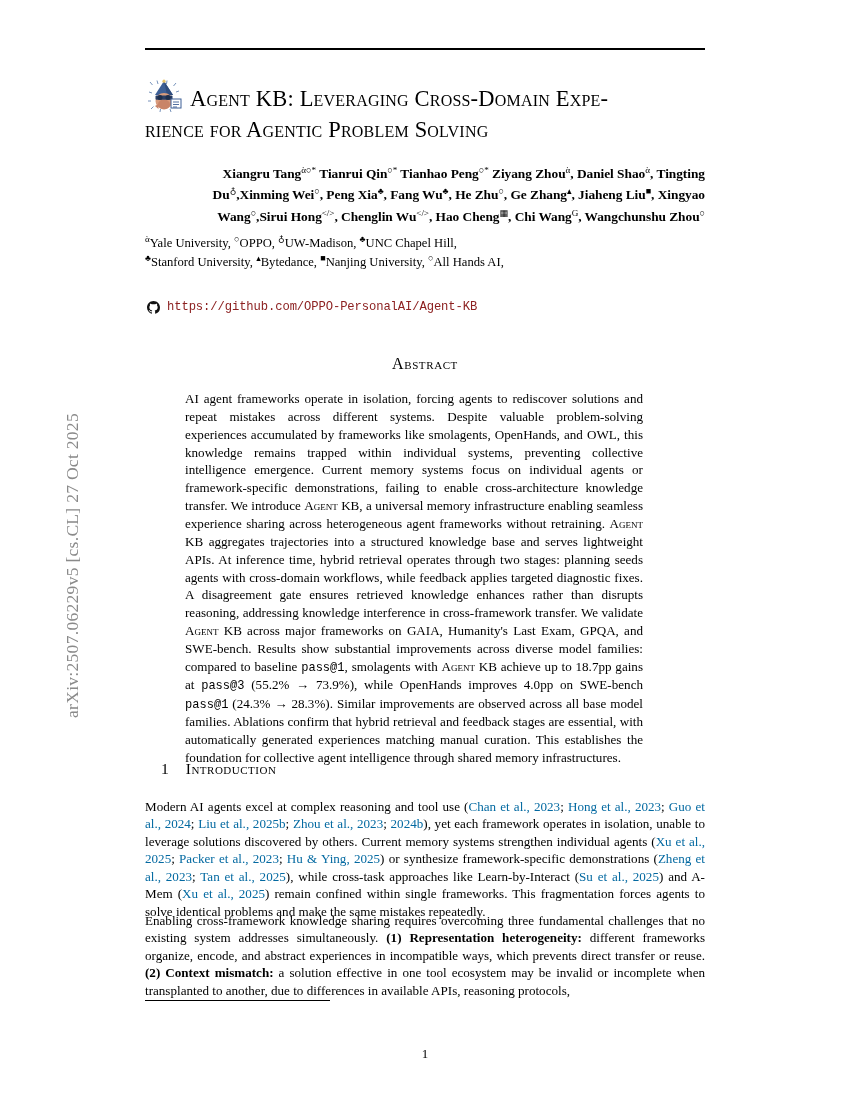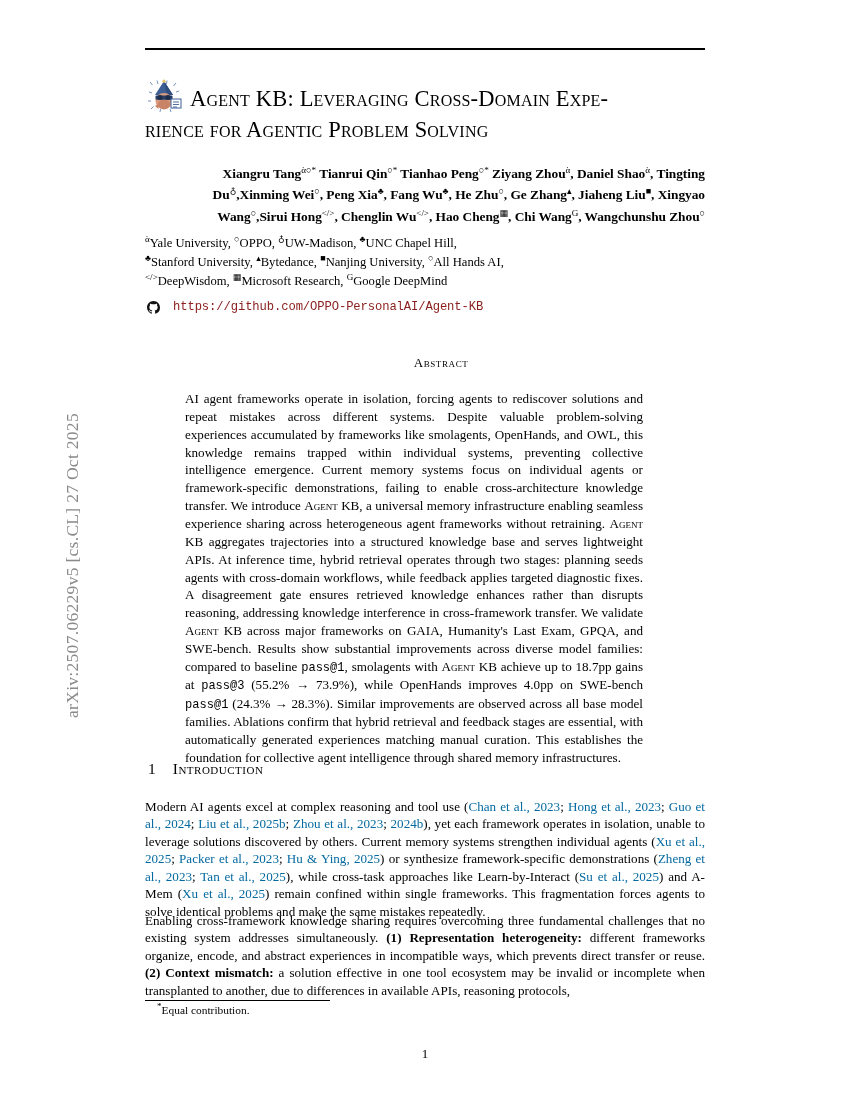--- a/index.html
+++ b/index.html
@@ -115,42 +115,42 @@
 
   
   #github-line {
     position: absolute;
     left: 2px;
     top: 300px;
     width: 560px;
     font-size: 12.4px;
     display: flex;
     align-items: center;
-    gap: 13px;
+    gap: 7px;
   }
   #github-line .gh-icon {
     width: 13px;
     height: 13px;
     display: inline-block;
   }
   #github-line .gh-url {
     font-family: "Liberation Mono", "DejaVu Sans Mono", monospace;
     color: #8c2020;
     font-size: 12.2px;
     letter-spacing: -0.1px;
   }
 
   
   #abstract-heading {
     position: absolute;
-    left: 16px;
+    left: 0;
     top: 355px;
     width: 560px;
     text-align: center;
-    font-size: 13px;
+    font-size: 16px;
     font-variant: small-caps;
     letter-spacing: 0.6px;
   }
   #abstract-body {
     position: absolute;
     left: 40px;
     top: 390px;
     width: 458px;
     font-size: 13.1px;
     line-height: 1.365;
@@ -159,21 +159,21 @@
   }
   .sc { font-variant: small-caps; }
   .mono {
     font-family: "Liberation Mono", "DejaVu Sans Mono", monospace;
     font-size: 0.92em;
   }
 
   
   #sec1-heading {
     position: absolute;
-    left: 3px;
+    left: 16px;
     top: 760px;
     width: 560px;
     font-size: 15.5px;
   }
   #sec1-heading .num { margin-right: 17px; }
   #sec1-heading .name { font-variant: small-caps; letter-spacing: 0.5px; }
 
   .body-par {
     position: absolute;
     left: 0;
@@ -258,21 +258,20 @@
         <line x1="28" y1="26.5" x2="34" y2="26.5" stroke="#3d5f96" stroke-width="0.9"></line>
         <line x1="28" y1="29" x2="32" y2="29" stroke="#3d5f96" stroke-width="0.9"></line>
       </svg></span><span>Agent KB</span><span>: Leveraging Cross-Domain Expe-</span><br><span>rience for Agentic Problem Solving</span></div>
   </div>
 
   <div id="authors"><span>Xiangru Tang</span><sup>ὰ○*</sup> <span>Tianrui Qin</span><sup>○*</sup> <span>Tianhao Peng</span><sup>○*</sup> <span>Ziyang Zhou</span><sup>ὰ</sup>, <span>Daniel Shao</span><sup>ὰ</sup>, <span>Tingting Du</span><sup>♁</sup>,<span>Xinming Wei</span><sup>○</sup>, <span>Peng Xia</span><sup>♣</sup>, <span>Fang Wu</span><sup>♣</sup>, <span>He Zhu</span><sup>○</sup>, <span>Ge Zhang</span><sup>▴</sup>, <span>Jiaheng Liu</span><sup>■</sup>, <span>Xingyao Wang</span><sup>○</sup>,<span>Sirui Hong</span><sup>&lt;/&gt;</sup>, <span>Chenglin Wu</span><sup>&lt;/&gt;</sup>, <span>Hao Cheng</span><sup>▦</sup>, <span>Chi Wang</span><sup>G</sup>, <span>Wangchunshu Zhou</span><sup>○</sup></div>
 
   <div id="affiliations">
       <div><sup>ὰ</sup><span>Yale University,</span> <sup>○</sup><span>OPPO,</span> <sup>♁</sup><span>UW-Madison,</span> <sup>♣</sup><span>UNC Chapel Hill,</span></div>
       <div><sup>♣</sup><span>Stanford University,</span> <sup>▴</sup><span>Bytedance,</span> <sup>■</sup><span>Nanjing University,</span> <sup>○</sup><span>All Hands AI,</span></div>
-      <div><sup>&lt;/&gt;</sup><span>DeepWisdom,</span> <sup>▦</sup><span>Microsoft Research,</span> <sup>G</sup><span>Google DeepMind</span></div>
     </div>
 
   <div id="github-line">
     <span class="gh-icon">
       <svg viewBox="0 0 16 16" width="13" height="13" xmlns="http://www.w3.org/2000/svg">
         <path fill="#111111" d="M8 0C3.58 0 0 3.58 0 8c0 3.54 2.29 6.53 5.47 7.59.4.07.55-.17.55-.38
         0-.19-.01-.82-.01-1.49-2.01.37-2.53-.49-2.69-.94-.09-.23-.48-.94-.82-1.13-.28-.15-.68-.52-.01-.53.63-.01
         1.08.58 1.23.82.72 1.21 1.87.87 2.33.66.07-.52.28-.87.51-1.07-1.78-.2-3.64-.89-3.64-3.95
         0-.87.31-1.59.82-2.15-.08-.2-.36-1.02.08-2.12 0 0 .67-.21 2.2.82a7.42 7.42 0 0 1 2-.27c.68 0
         1.36.09 2 .27 1.53-1.04 2.2-.82 2.2-.82.44 1.1.16 1.92.08 2.12.51.56.82 1.27.82 2.15 0 3.07-1.87
@@ -286,19 +285,16 @@
   <div id="abstract-body"><span>AI agent frameworks operate in isolation, forcing agents to rediscover solutions and repeat mistakes across different systems. Despite valuable problem-solving experiences accumulated by frameworks like smolagents, OpenHands, and OWL, this knowledge remains trapped within individual systems, preventing collective intelligence emergence. Current memory systems focus on individual agents or framework-specific demonstrations, failing to enable cross-architecture knowledge transfer. We introduce </span><span class="sc">Agent KB</span><span>, a universal memory infrastructure enabling seamless experience sharing across heterogeneous agent frameworks without retraining. </span><span class="sc">Agent KB</span><span> aggregates trajectories into a structured knowledge base and serves lightweight APIs. At inference time, hybrid retrieval operates through two stages: planning seeds agents with cross-domain workflows, while feedback applies targeted diagnostic fixes. A disagreement gate ensures retrieved knowledge enhances rather than disrupts reasoning, addressing knowledge interference in cross-framework transfer. We validate </span><span class="sc">Agent KB</span><span> across major frameworks on GAIA, Humanity's Last Exam, GPQA, and SWE-bench. Results show substantial improvements across diverse model families: compared to baseline </span><span class="mono">pass@1</span><span>, smolagents with </span><span class="sc">Agent KB</span><span> achieve up to 18.7pp gains at </span><span class="mono">pass@3</span><span> (55.2% → 73.9%), while OpenHands improves 4.0pp on SWE-bench </span><span class="mono">pass@1</span><span> (24.3% → 28.3%). Similar improvements are observed across all base model families. Ablations confirm that hybrid retrieval and feedback stages are essential, with automatically generated experiences matching manual curation. This establishes the foundation for collective agent intelligence through shared memory infrastructures.</span></div>
 
   <div id="sec1-heading">
     <span class="num">1</span><span class="name">Introduction</span>
   </div>
 
   <div class="body-par" id="par-1"><span>Modern AI agents excel at complex reasoning and tool use (</span><span class="cite">Chan et al., 2023</span><span>; </span><span class="cite">Hong et al., 2023</span><span>; </span><span class="cite">Guo et al., 2024</span><span>; </span><span class="cite">Liu et al., 2025b</span><span>; </span><span class="cite">Zhou et al., 2023</span><span>; </span><span class="cite">2024b</span><span>), yet each framework operates in isolation, unable to leverage solutions discovered by others. Current memory systems strengthen individual agents (</span><span class="cite">Xu et al., 2025</span><span>; </span><span class="cite">Packer et al., 2023</span><span>; </span><span class="cite">Hu &amp; Ying, 2025</span><span>) or synthesize framework-specific demonstrations (</span><span class="cite">Zheng et al., 2023</span><span>; </span><span class="cite">Tan et al., 2025</span><span>), while cross-task approaches like Learn-by-Interact (</span><span class="cite">Su et al., 2025</span><span>) and A-Mem (</span><span class="cite">Xu et al., 2025</span><span>) remain confined within single frameworks. This fragmentation forces agents to solve identical problems and make the same mistakes repeatedly.</span></div>
   <div class="body-par" id="par-2"><span>Enabling cross-framework knowledge sharing requires overcoming three fundamental challenges that no existing system addresses simultaneously. </span><span style="font-weight: bold;">(1) Representation heterogeneity:</span><span> different frameworks organize, encode, and abstract experiences in incompatible ways, which prevents direct transfer or reuse. </span><span style="font-weight: bold;">(2) Context mismatch:</span><span> a solution effective in one tool ecosystem may be invalid or incomplete when transplanted to another, due to differences in available APIs, reasoning protocols,</span></div>
 
   <div id="footnote-rule"></div>
-  <div id="footnote">
-    <sup>*</sup><span>Equal contribution.</span>
-  </div>
 
   <div id="page-number">1</div>
 
 </div>
 
 </body></html>

